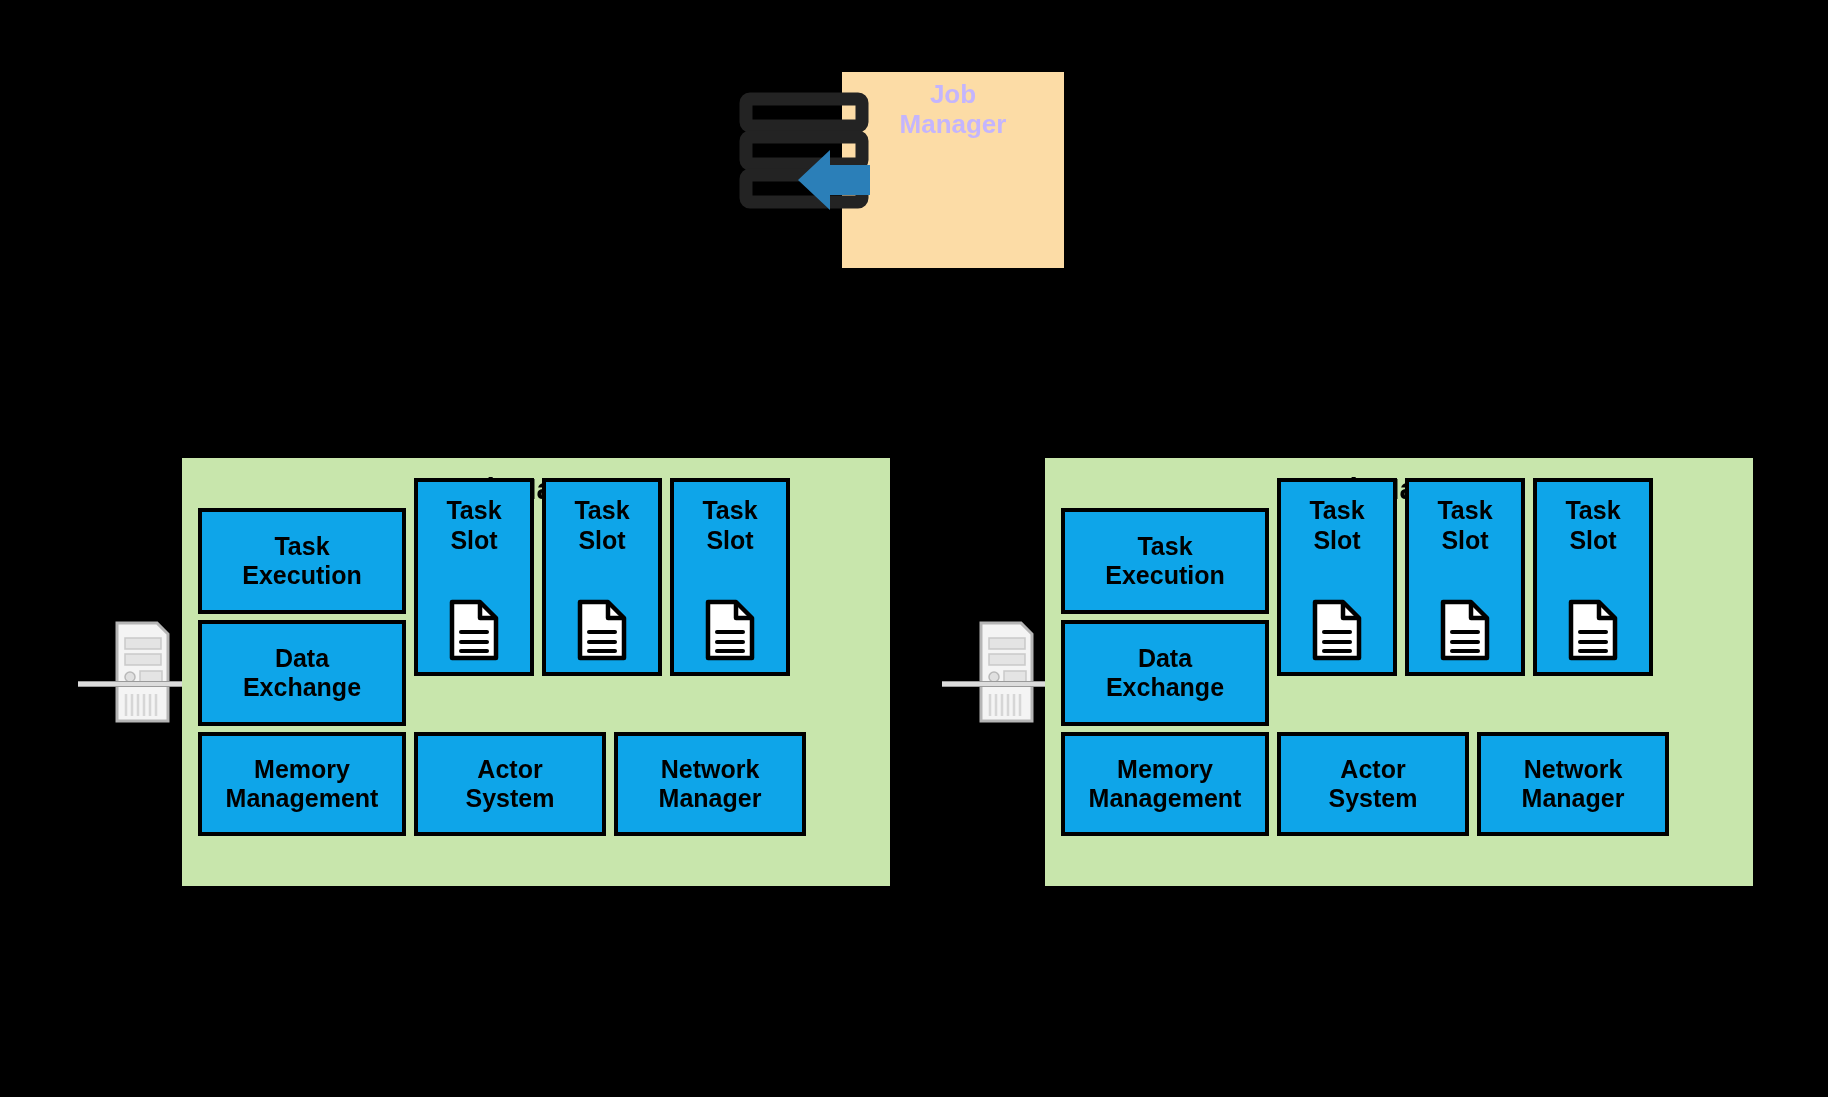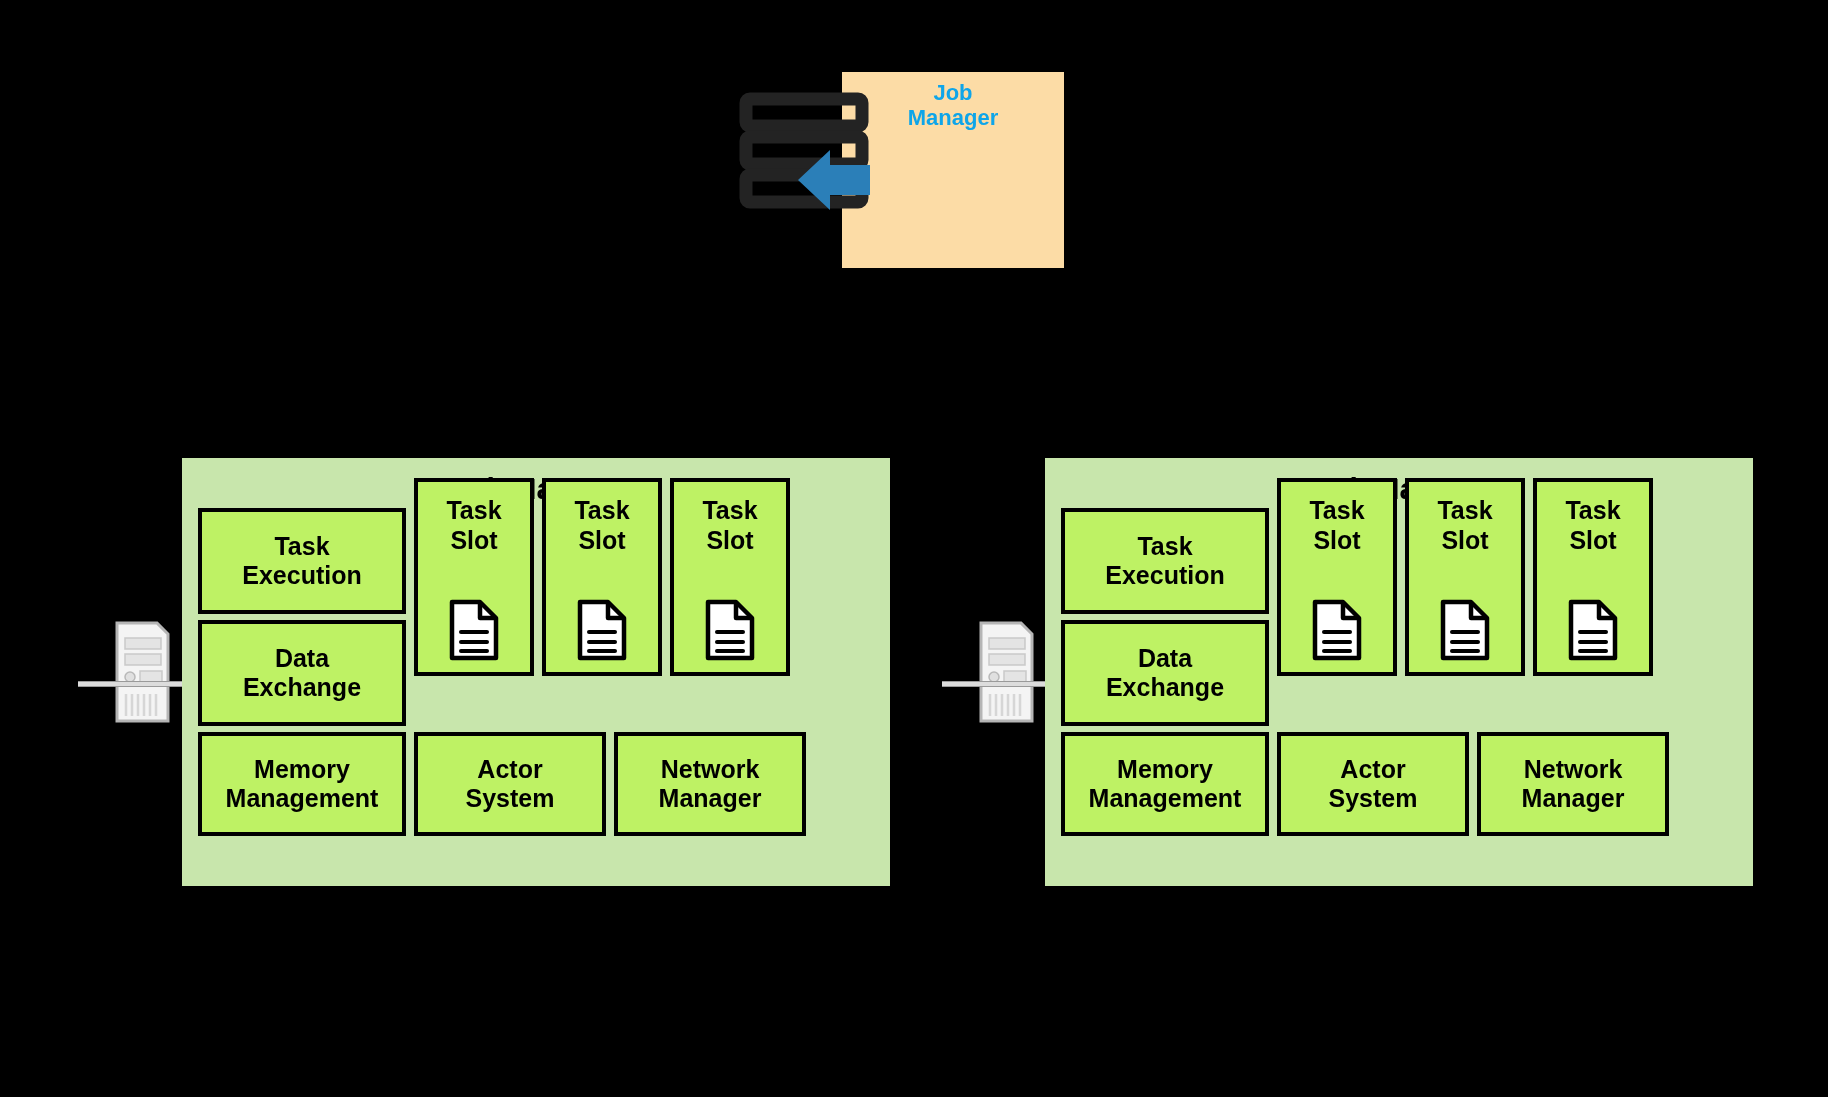--- a/index.html
+++ b/index.html
@@ -27,22 +27,22 @@
     height: 196px;
     background: #fcdca6;
     box-sizing: border-box;
   }
   .jm-title {
     position: absolute;
     left: 842px;
     top: 80px;
     width: 222px;
     text-align: center;
-    color: #0ea5e9;
-    font-size: 22px;
+    color: #c4b5fd;
+    font-size: 26px;
     font-weight: bold;
     line-height: 1.15;
     white-space: pre-line;
   }
   .jm-icon {
     position: absolute;
     left: 738px;
     top: 92px;
     width: 150px;
     height: 118px;
@@ -60,21 +60,21 @@
     right: 0;
     top: 14px;
     text-align: center;
     font-size: 30px;
     font-weight: bold;
     color: #000000;
     line-height: 1.1;
   }
   .cell {
     position: absolute;
-    background: #bef264;
+    background: #0ea5e9;
     border: 4px solid #000000;
     box-sizing: border-box;
     display: flex;
     flex-direction: column;
     align-items: center;
     justify-content: center;
     text-align: center;
     font-size: 25px;
     font-weight: bold;
     color: #000000;

